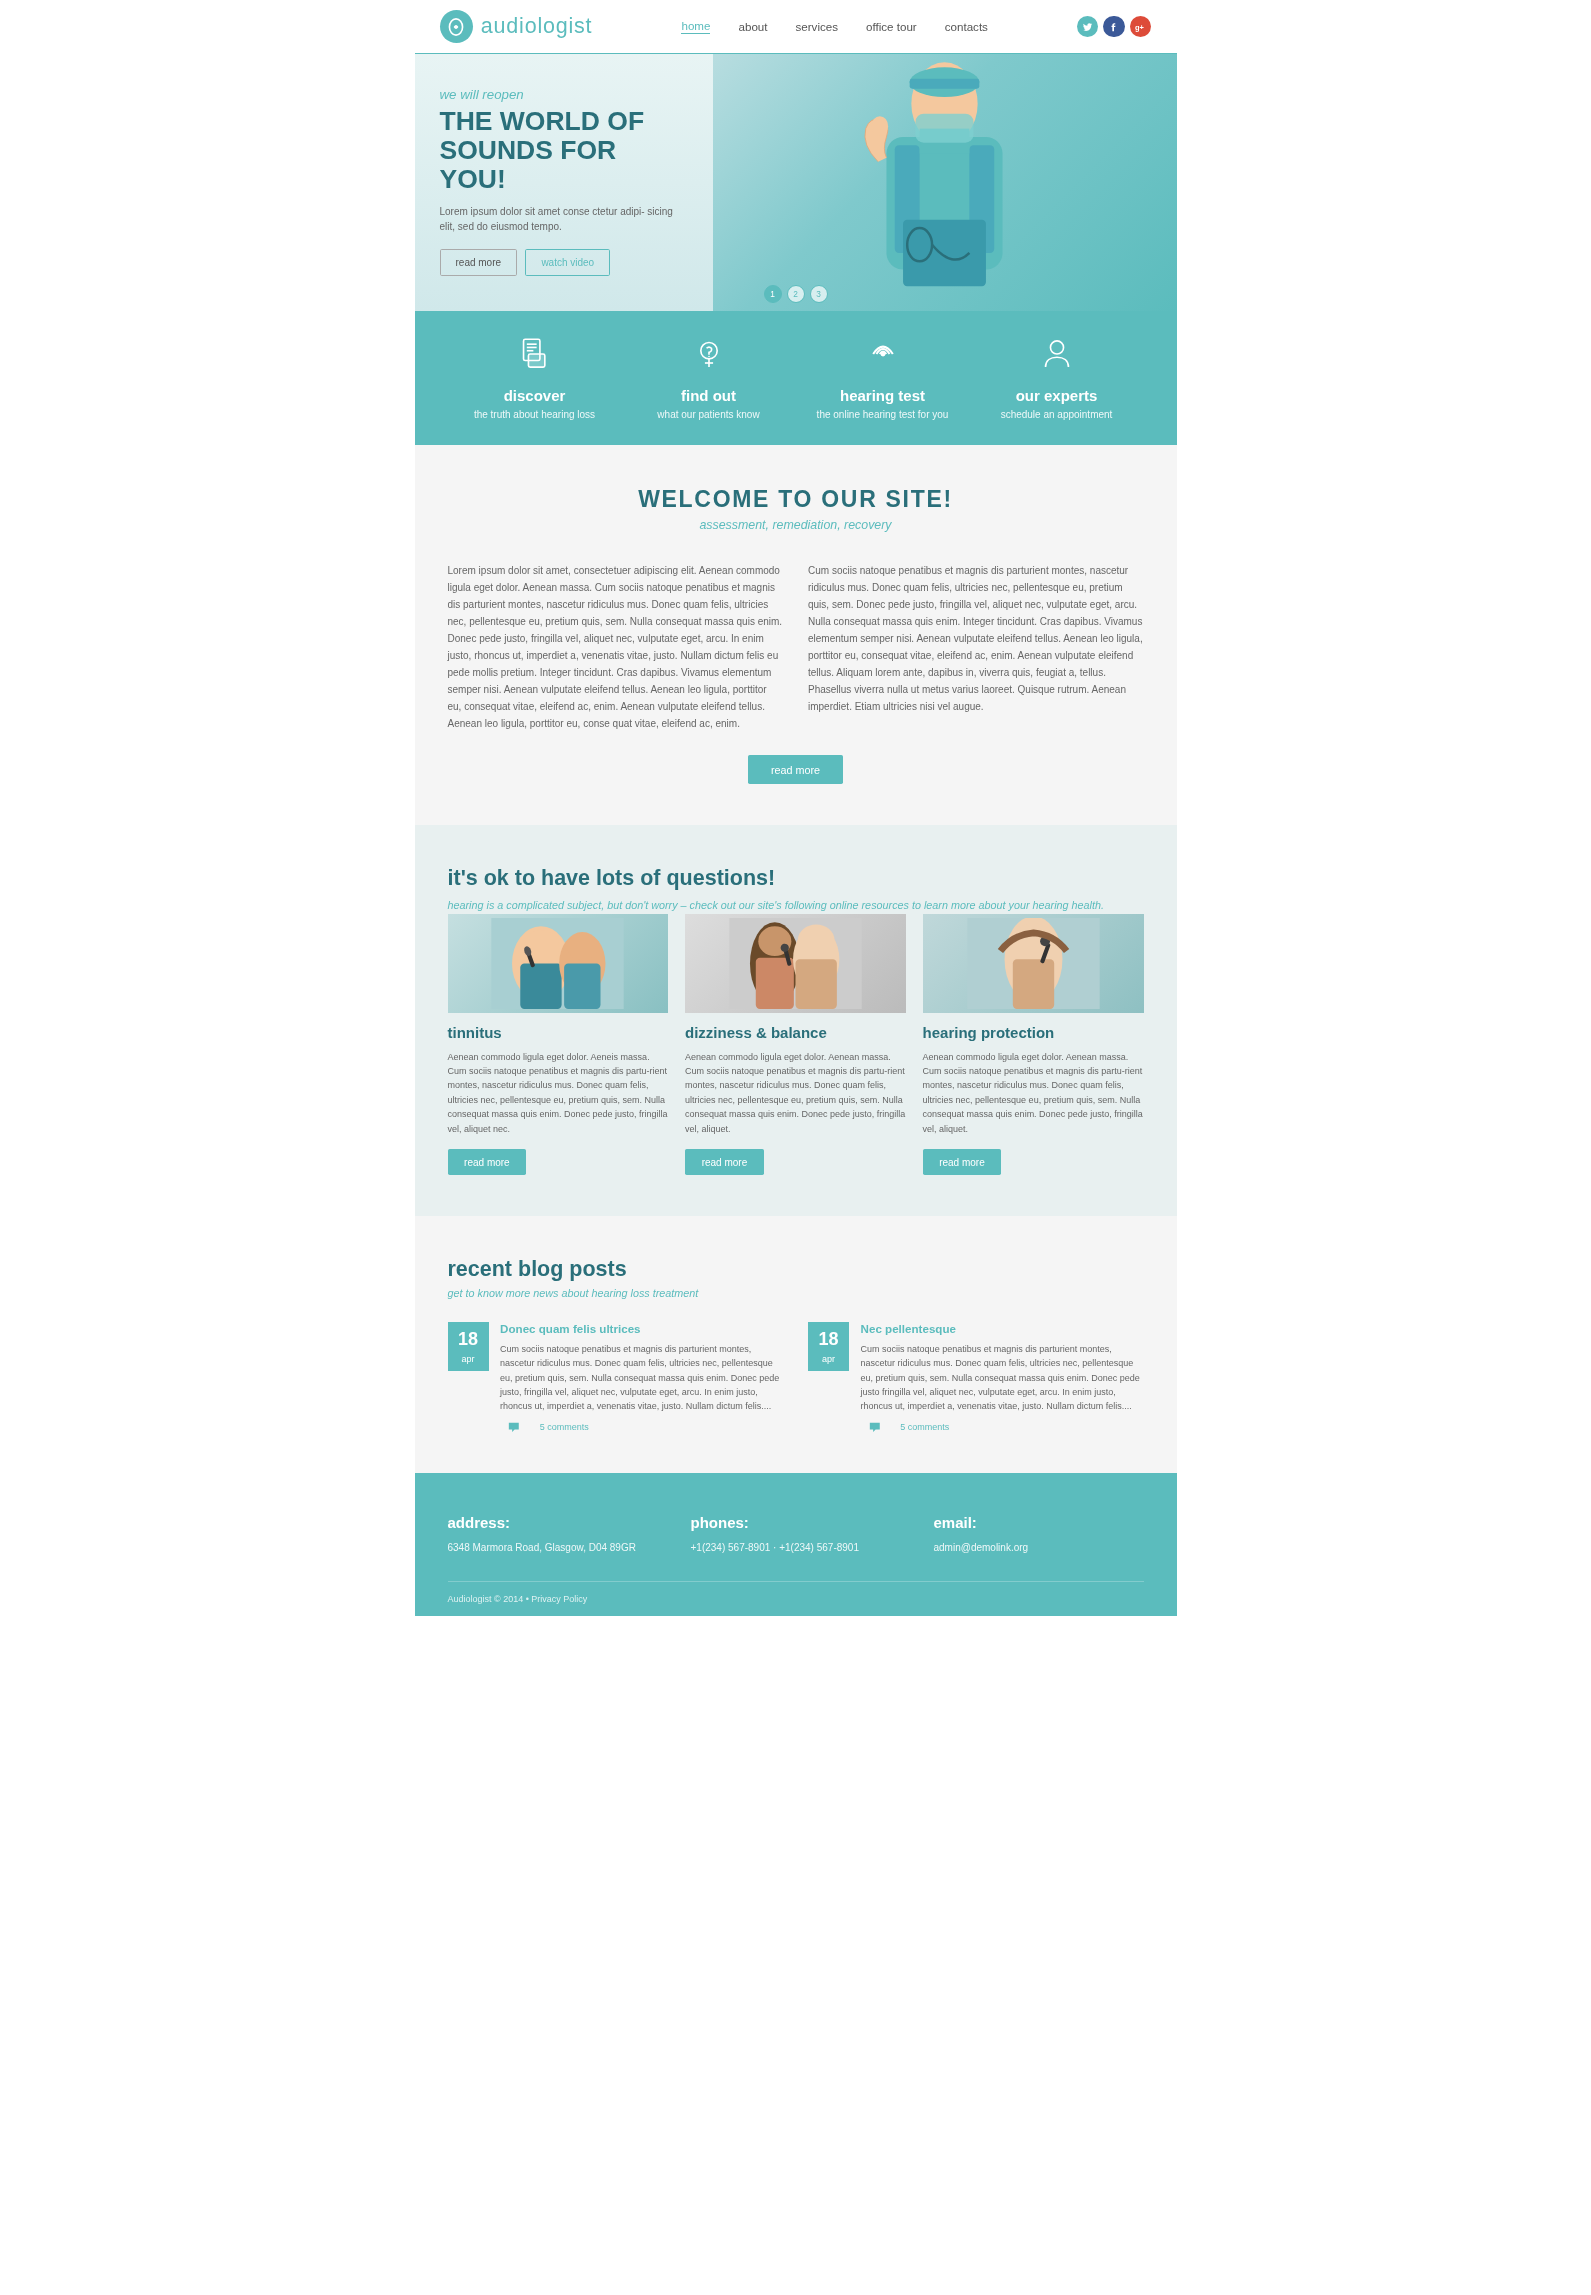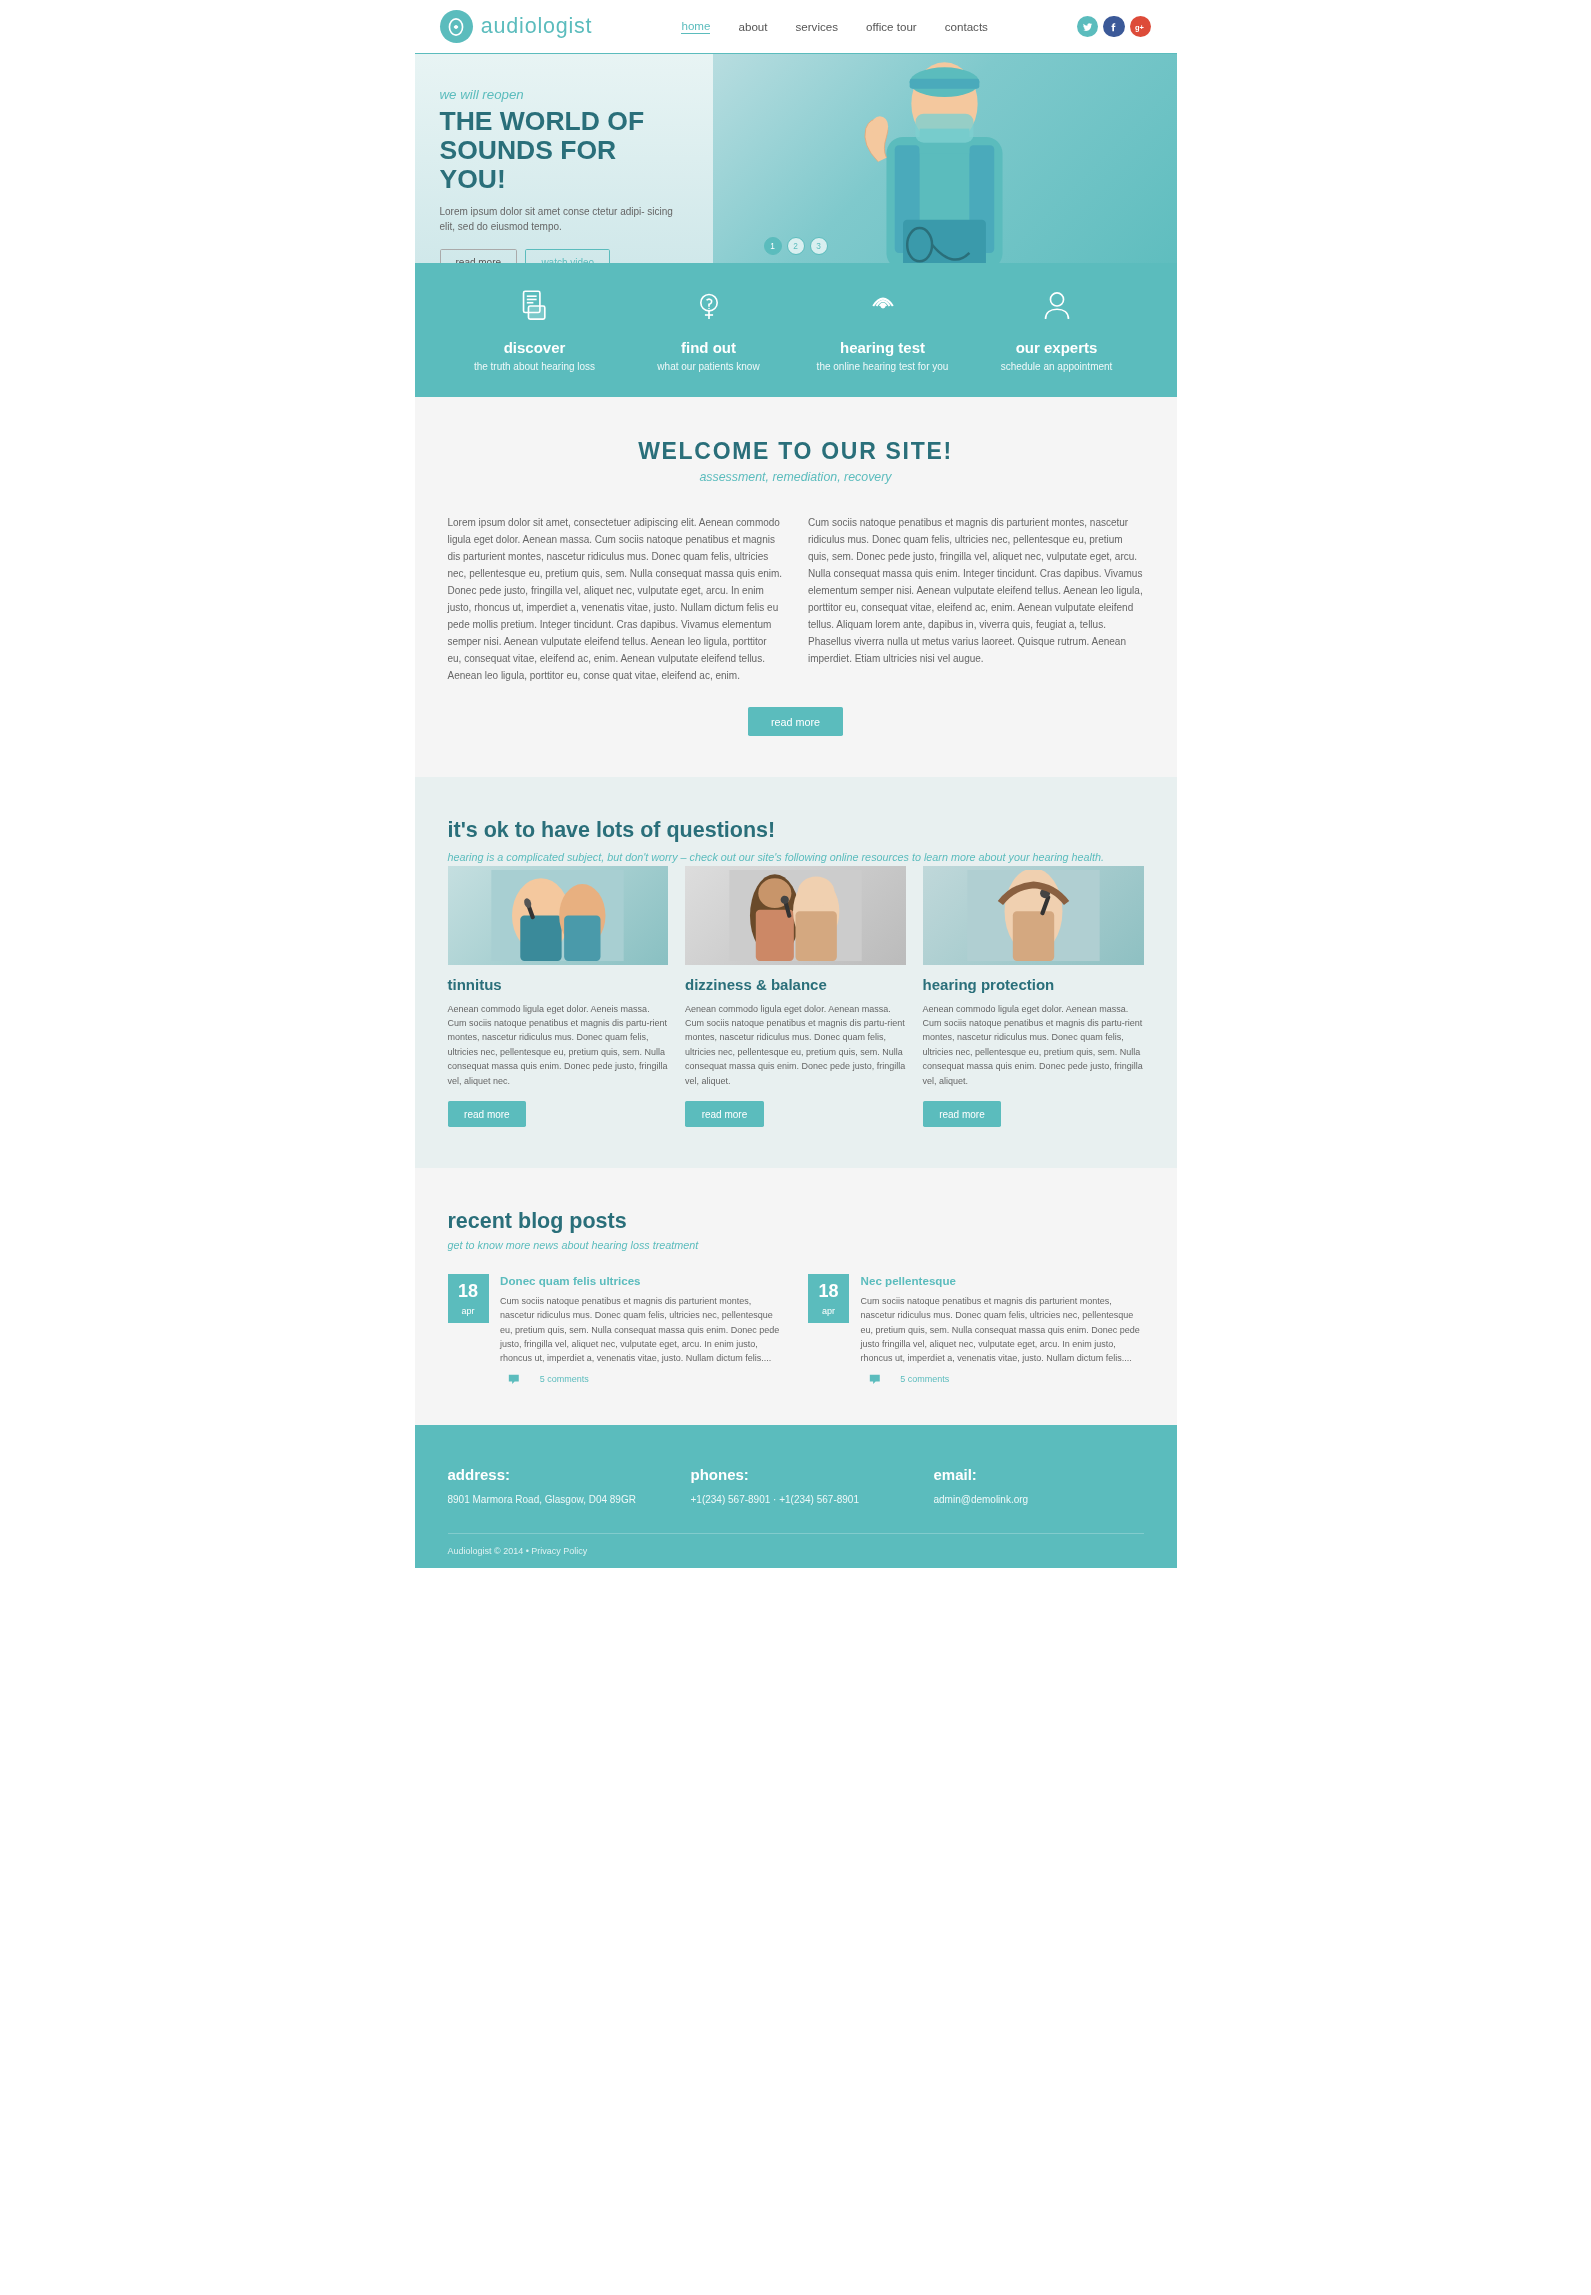--- a/index.html
+++ b/index.html
@@ -59,21 +59,21 @@
       color: #fff;
     }
     .social-twitter { background: #5bbcbd; }
     .social-facebook { background: #3b5998; }
     .social-gplus { background: #dd4b39; }
 
     
     .hero {
       background: linear-gradient(to bottom, #e8f4f4 0%, #d0e8ea 100%);
       position: relative;
-      height: 209px;
+      height: 257px;
       overflow: hidden;
       display: flex;
       align-items: flex-start;
     }
     .hero-content {
       padding: 33px 25px;
       z-index: 2;
       position: relative;
       max-width: 298px;
     }
@@ -635,21 +635,21 @@
       </div>
     </div>
 
   </div>
 </section>
 
 <footer>
   <div class="footer-top">
     <div class="footer-col">
       <div class="footer-col-title">address:</div>
-      <div class="footer-col-text">8901 Marmora Road, Glasgow, D04 89GR</div>
+      <div class="footer-col-text">6348 Marmora Road, Glasgow, D04 89GR</div>
     </div>
     <div class="footer-col">
       <div class="footer-col-title">phones:</div>
       <div class="footer-col-text">+1(234) 567-8901 · +1(234) 567-8901</div>
     </div>
     <div class="footer-col">
       <div class="footer-col-title">email:</div>
       <div class="footer-col-text">admin@demolink.org</div>
     </div>
   </div>

